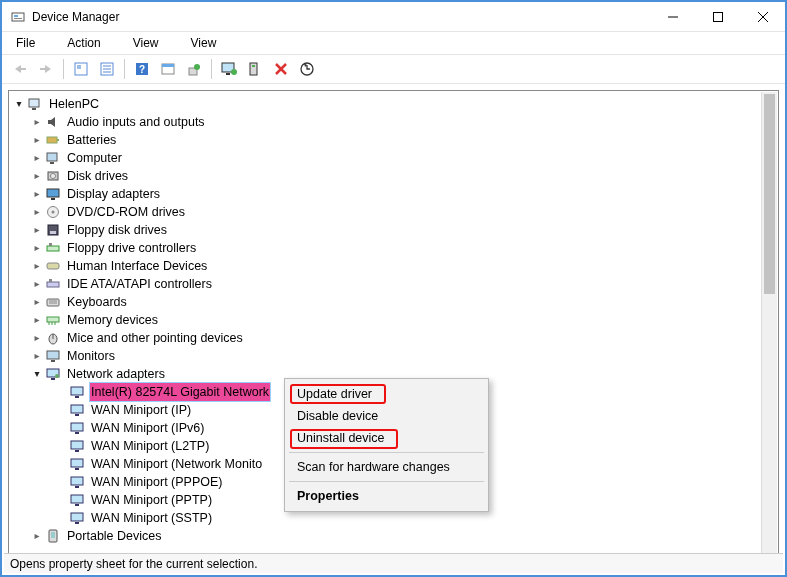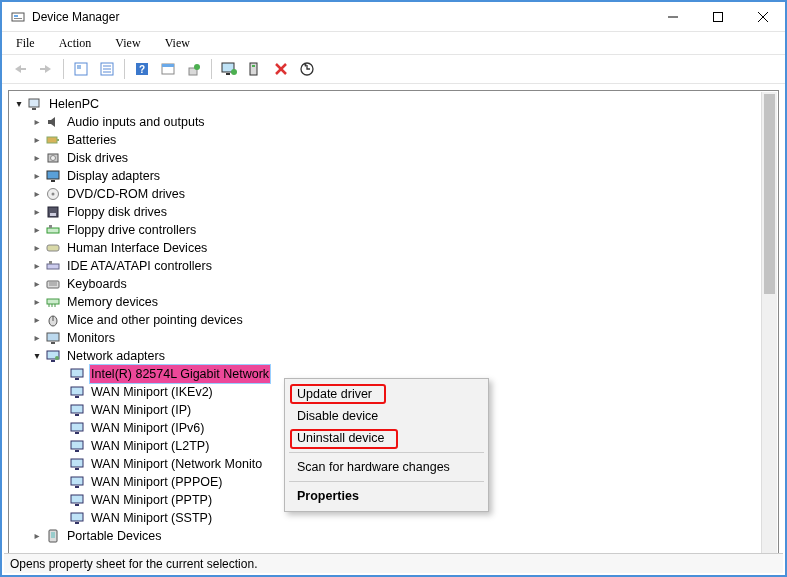--- a/index.html
+++ b/index.html
@@ -18,21 +18,21 @@
     display: flex;
     align-items: center;
     height: 30px;
     padding: 0 0 0 8px;
     background: #fff;
     border-bottom: 1px solid #e5e5e5;
   }
   .titlebar .icon { width:16px; height:16px; margin-right:6px; display:flex; align-items:center; justify-content:center;}
   .titlebar .title { font-size:12px; flex:1; }
   .winbtn { width:45px; height:30px; display:flex; align-items:center; justify-content:center; }
-  .menubar { display:flex; padding:2px 6px; gap:8px; height:22px; border-bottom:0;font-family:Liberation Serif, serif;}
+  .menubar { display:flex; padding:2px 6px; gap:16px; height:22px; border-bottom:0;}
   .menubar span { padding:2px 8px; font-size:12px; }
   .toolbar { display:flex; align-items:center; height:30px; padding:2px 6px; border-top:1px solid #e5e5e5; border-bottom:1px solid #e5e5e5; gap:2px;}
   .tbtn { width:24px; height:24px; display:flex; align-items:center; justify-content:center; border:1px solid transparent; color:#333;}
   .tbtn.disabled { opacity:.35; }
   .sep { width:1px; height:20px; background:#ccc; margin:0 3px;}
   .content { position:relative; height:480px; padding:6px; }
   .treewrap { border:1px solid #888; height:100%; overflow:hidden; position:relative; }
   .tree { padding:4px 0 4px 4px; font-size:12.5px; line-height:18px; overflow-y:auto; height:100%;}
   .node { display:flex; align-items:center; height:18px; white-space:nowrap;}
   .chev { width:12px; text-align:center; color:#666; font-size:10px; user-select:none;}
@@ -202,20 +202,30 @@
                 <rect x="1" y="4" width="10" height="6" fill="#d7b35a" stroke="#8a6"></rect>
                 <rect x="11" y="6" width="2" height="2" fill="#8a6"></rect>
               </svg>
             </span>
             <span class="label">Batteries</span>
           </div>
           <div class="node">
             <span class="chev closed"></span>
             <span class="nicon">
               <svg width="14" height="14">
+                <rect x="1" y="2" width="10" height="8" fill="#bcd9ee" stroke="#555"></rect>
+                <rect x="4" y="11" width="4" height="2" fill="#555"></rect>
+              </svg>
+            </span>
+            <span class="label">Computer</span>
+          </div>
+          <div class="node">
+            <span class="chev closed"></span>
+            <span class="nicon">
+              <svg width="14" height="14">
                 <rect x="2" y="3" width="10" height="8" fill="#ccc" stroke="#555"></rect>
                 <circle cx="7" cy="7" r="2.5" fill="#eee" stroke="#888"></circle>
               </svg>
             </span>
             <span class="label">Disk drives</span>
           </div>
           <div class="node">
             <span class="chev closed"></span>
             <span class="nicon">
               <svg width="14" height="14">
@@ -331,30 +341,20 @@
           <div class="children">
             <div class="node" style="padding-left: 6px;">
               <span class="chev none"></span>
               <span class="nicon">
                 <svg width="14" height="14">
                   <rect x="1" y="2" width="12" height="8" fill="#bfe3f7" stroke="#336"></rect>
                   <rect x="5" y="11" width="4" height="2" fill="#336"></rect>
                 </svg>
               </span>
               <span class="label selected">Intel(R) 82574L Gigabit Network</span>
-            </div>
-            <div class="node" style="padding-left: 6px;">
-              <span class="chev none"></span>
-              <span class="nicon">
-                <svg width="14" height="14">
-                  <rect x="1" y="2" width="12" height="8" fill="#bfe3f7" stroke="#336"></rect>
-                  <rect x="5" y="11" width="4" height="2" fill="#336"></rect>
-                </svg>
-              </span>
-              <span class="label">WAN Miniport (IKEv2)</span>
             </div>
             <div class="node" style="padding-left: 6px;">
               <span class="chev none"></span>
               <span class="nicon">
                 <svg width="14" height="14">
                   <rect x="1" y="2" width="12" height="8" fill="#bfe3f7" stroke="#336"></rect>
                   <rect x="5" y="11" width="4" height="2" fill="#336"></rect>
                 </svg>
               </span>
               <span class="label">WAN Miniport (IP)</span>

